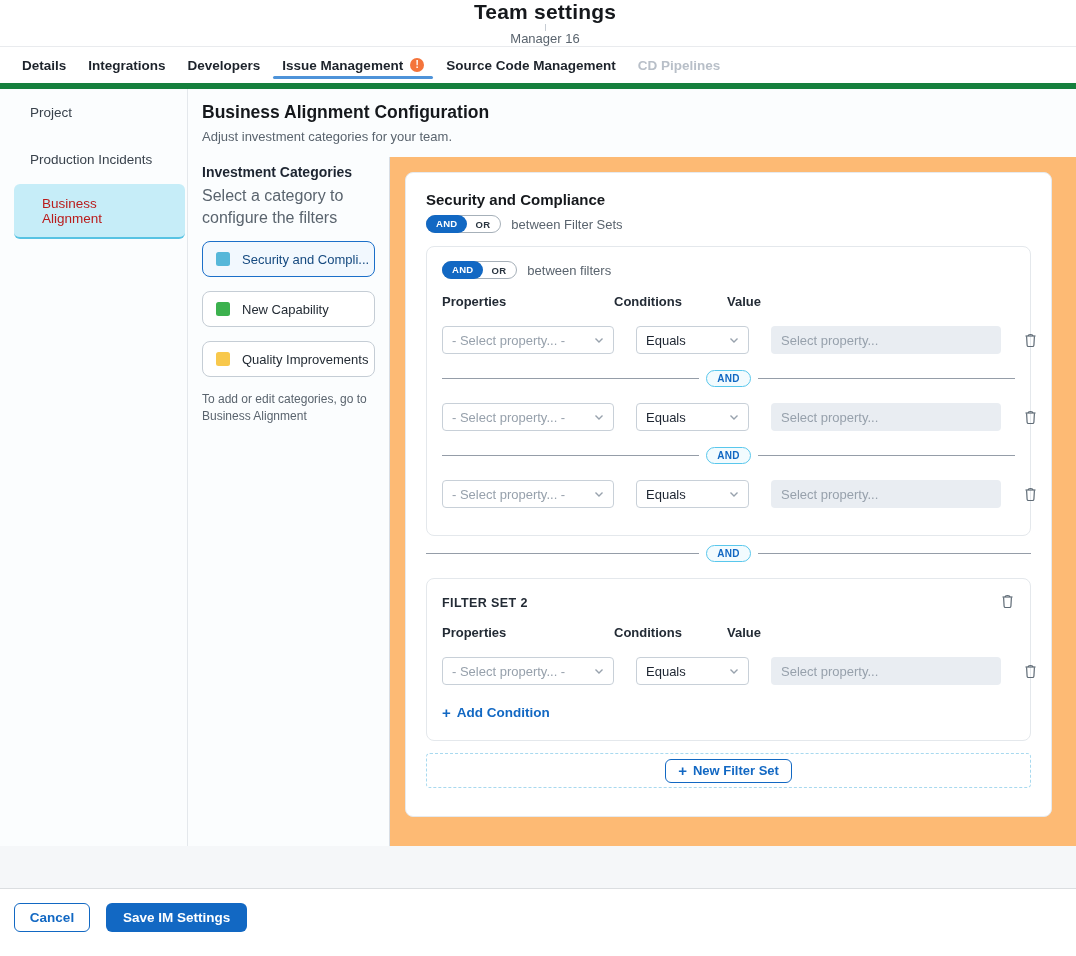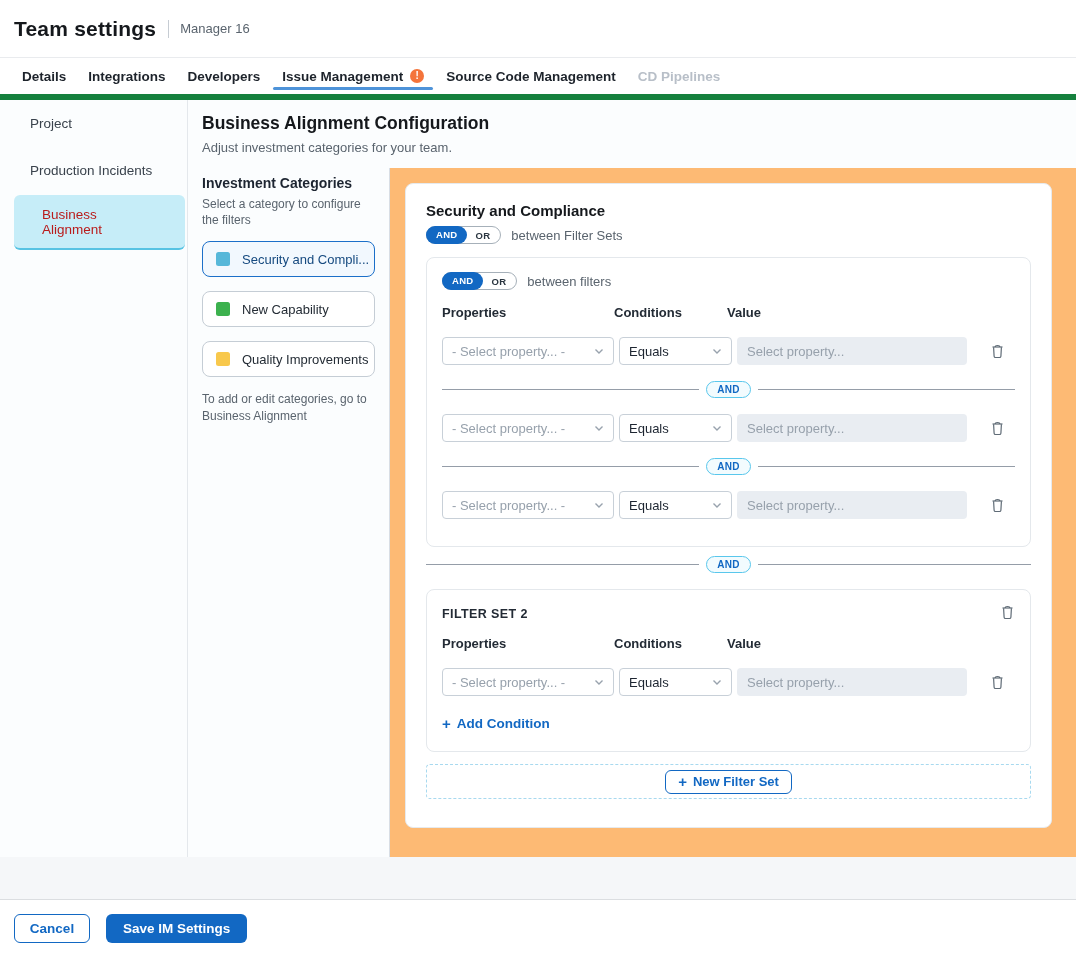--- a/index.html
+++ b/index.html
@@ -6,22 +6,22 @@
   html,body { width: 1076px; }
   body {
     font-family: "Liberation Sans", sans-serif;
     background: #ffffff;
     color: #1d232b;
     width: 1076px; height: 956px;
     overflow: hidden;
   }
   
   .app-header {
-    height: 58px; background: #fff; border-bottom: 1px solid #e9ebee;
-    display: flex; align-items: center; padding-left: 14px;
+    height: 47px; background: #fff; border-bottom: 1px solid #e9ebee;
+    display: flex; align-items: center; padding-left: 14px; flex-direction: column;
   }
   .app-title { font-size: 21px; font-weight: bold; color: #15181c; letter-spacing: .2px; }
   .title-sep { width: 1px; height: 18px; background: #c6ccd3; margin: 0 11px 0 12px; }
   .app-context { font-size: 13px; color: #5a646e; }
 
   
   .tab-bar {
     height: 42px; background: #fff; border-bottom: 6px solid #15803d;
     display: flex; align-items: stretch; padding-left: 11px;
   }
@@ -57,21 +57,21 @@
   .config { flex: 1; display: flex; flex-direction: column; min-width: 0; }
   .config-head { padding: 13px 0 0 14px; }
   .page-title { font-size: 17.5px; font-weight: bold; color: #15181c; }
   .page-subtitle { font-size: 13px; color: #5a646e; margin-top: 6px; }
 
   .config-body { flex: 1; display: flex; margin-top: 13px; min-height: 0; }
 
   
   .categories { width: 202px; flex: none; border-right: 1px solid #d8dee5; padding: 7px 14px 0; }
   .cat-title { font-size: 14px; font-weight: bold; color: #1d2531; }
-  .cat-desc { font-size: 12px; color: #5a646e; line-height: 1.35; margin-top: 5px; width: 168px; }
+  .cat-desc { font-size: 16px; color: #5a646e; line-height: 1.35; margin-top: 5px; width: 168px; }
   .cat-list { margin-top: 13px; display: flex; flex-direction: column; gap: 14px; }
   .cat-btn {
     height: 36px; border: 1px solid #c5cdd5; border-radius: 8px; background: #fff;
     display: flex; align-items: center; gap: 12px; padding: 0 10px 0 13px;
     font-size: 13px; color: #242c35; cursor: pointer; white-space: nowrap;
   }
   .cat-btn.selected { border: 1.5px solid #1b6fc9; background: #f2f8fe; color: #15497f; }
   .swatch { width: 14px; height: 14px; border-radius: 2.5px; flex: none; }
   .cat-footnote { font-size: 12px; color: #5a646e; line-height: 1.4; margin-top: 14px; width: 172px; }
 
@@ -99,21 +99,21 @@
     color: #2a3540; font-size: 9.5px; font-weight: bold; padding: 0 10px 0 8px;
     letter-spacing: .3px;
   }
 
   
   .filter-card { border: 1px solid #e4e8ec; border-radius: 8px; background: #fff;
     padding: 14px 15px 27px; margin-top: 13px; }
   .filter-card.set2 { padding-bottom: 18px; }
   .col-headers { display: grid; grid-template-columns: 172px 113px 230px 1fr; 
     margin-top: 15px; font-size: 13px; font-weight: bold; color: #232b35; }
-  .filter-row { display: grid; grid-template-columns: 172px 113px 230px 1fr; gap: 5px;
+  .filter-row { display: grid; grid-template-columns: 172px 113px 230px 1fr; gap: 22px;
     align-items: center; margin-top: 17px; }
   .select {
     height: 28px; border: 1px solid #c8d0d8; border-radius: 4px; background: #fff;
     display: flex; align-items: center; justify-content: space-between;
     padding: 0 8px 0 9px; font-size: 13px; cursor: pointer;
   }
   .select .ph { color: #97a1ac; }
   .select .val { color: #1d2531; }
   .value-input {
     height: 28px; border: none; border-radius: 4px; background: #e9edf2;

